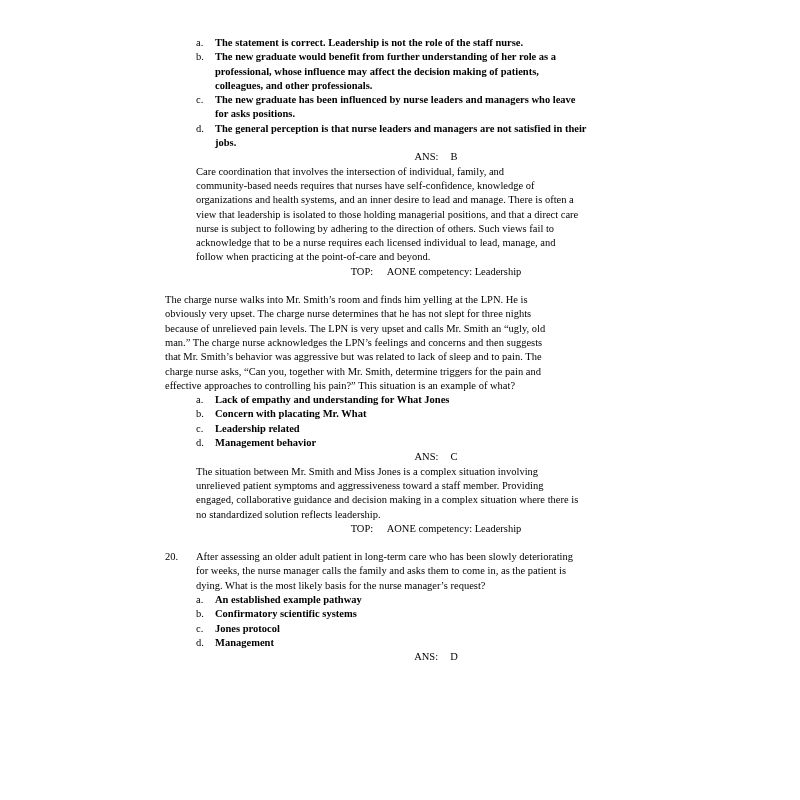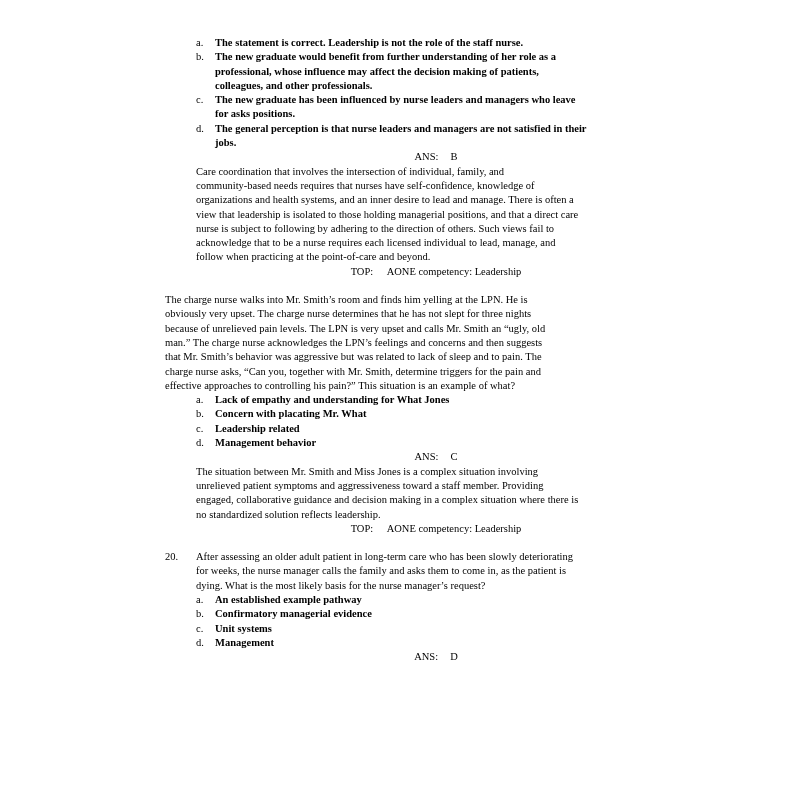--- a/index.html
+++ b/index.html
@@ -154,25 +154,25 @@
 for weeks, the nurse manager calls the family and asks them to come in, as the patient is
 dying. What is the most likely basis for the nurse manager’s request?</div>
     </div>
     <div class="options">
       <div class="opt-row">
         <span class="opt-letter">a.</span>
         <span class="opt-text">An established example pathway</span>
       </div>
       <div class="opt-row">
         <span class="opt-letter">b.</span>
-        <span class="opt-text">Confirmatory managerial evidence</span>
+        <span class="opt-text">Confirmatory scientific systems</span>
       </div>
       <div class="opt-row">
         <span class="opt-letter">c.</span>
-        <span class="opt-text">Unit systems</span>
+        <span class="opt-text">Jones protocol</span>
       </div>
       <div class="opt-row">
         <span class="opt-letter">d.</span>
         <span class="opt-text">Management</span>
       </div>
     </div>
     <div class="ans-line">
       <span class="tag-label">ANS:</span>
       <span class="ans-value">D</span>
     </div>

